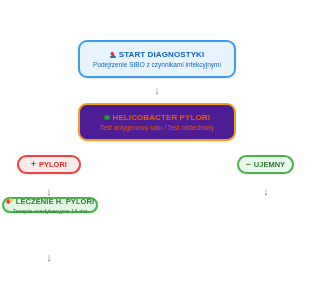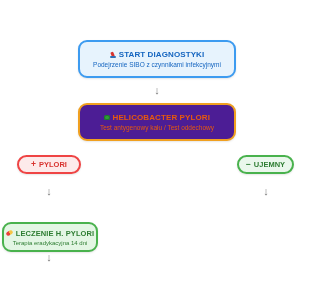--- a/index.html
+++ b/index.html
@@ -81,23 +81,23 @@
     margin-bottom: 2px;
   }
   .node-test .node-sub {
     color: #e8590c;
     font-size: 6.5px;
   }
 
   
   .node-treat {
     left: 2px;
-    top: 222px;
+    top: 197px;
     width: 96px;
-    height: 30px;
+    height: 16px;
     background: #e3f6e4;
     border-color: #49b24d;
     border-radius: 9px;
   }
   .node-treat .node-title {
     color: #2e7d32;
     font-size: 7.5px;
     margin-bottom: 2px;
   }
   .node-treat .node-sub {

